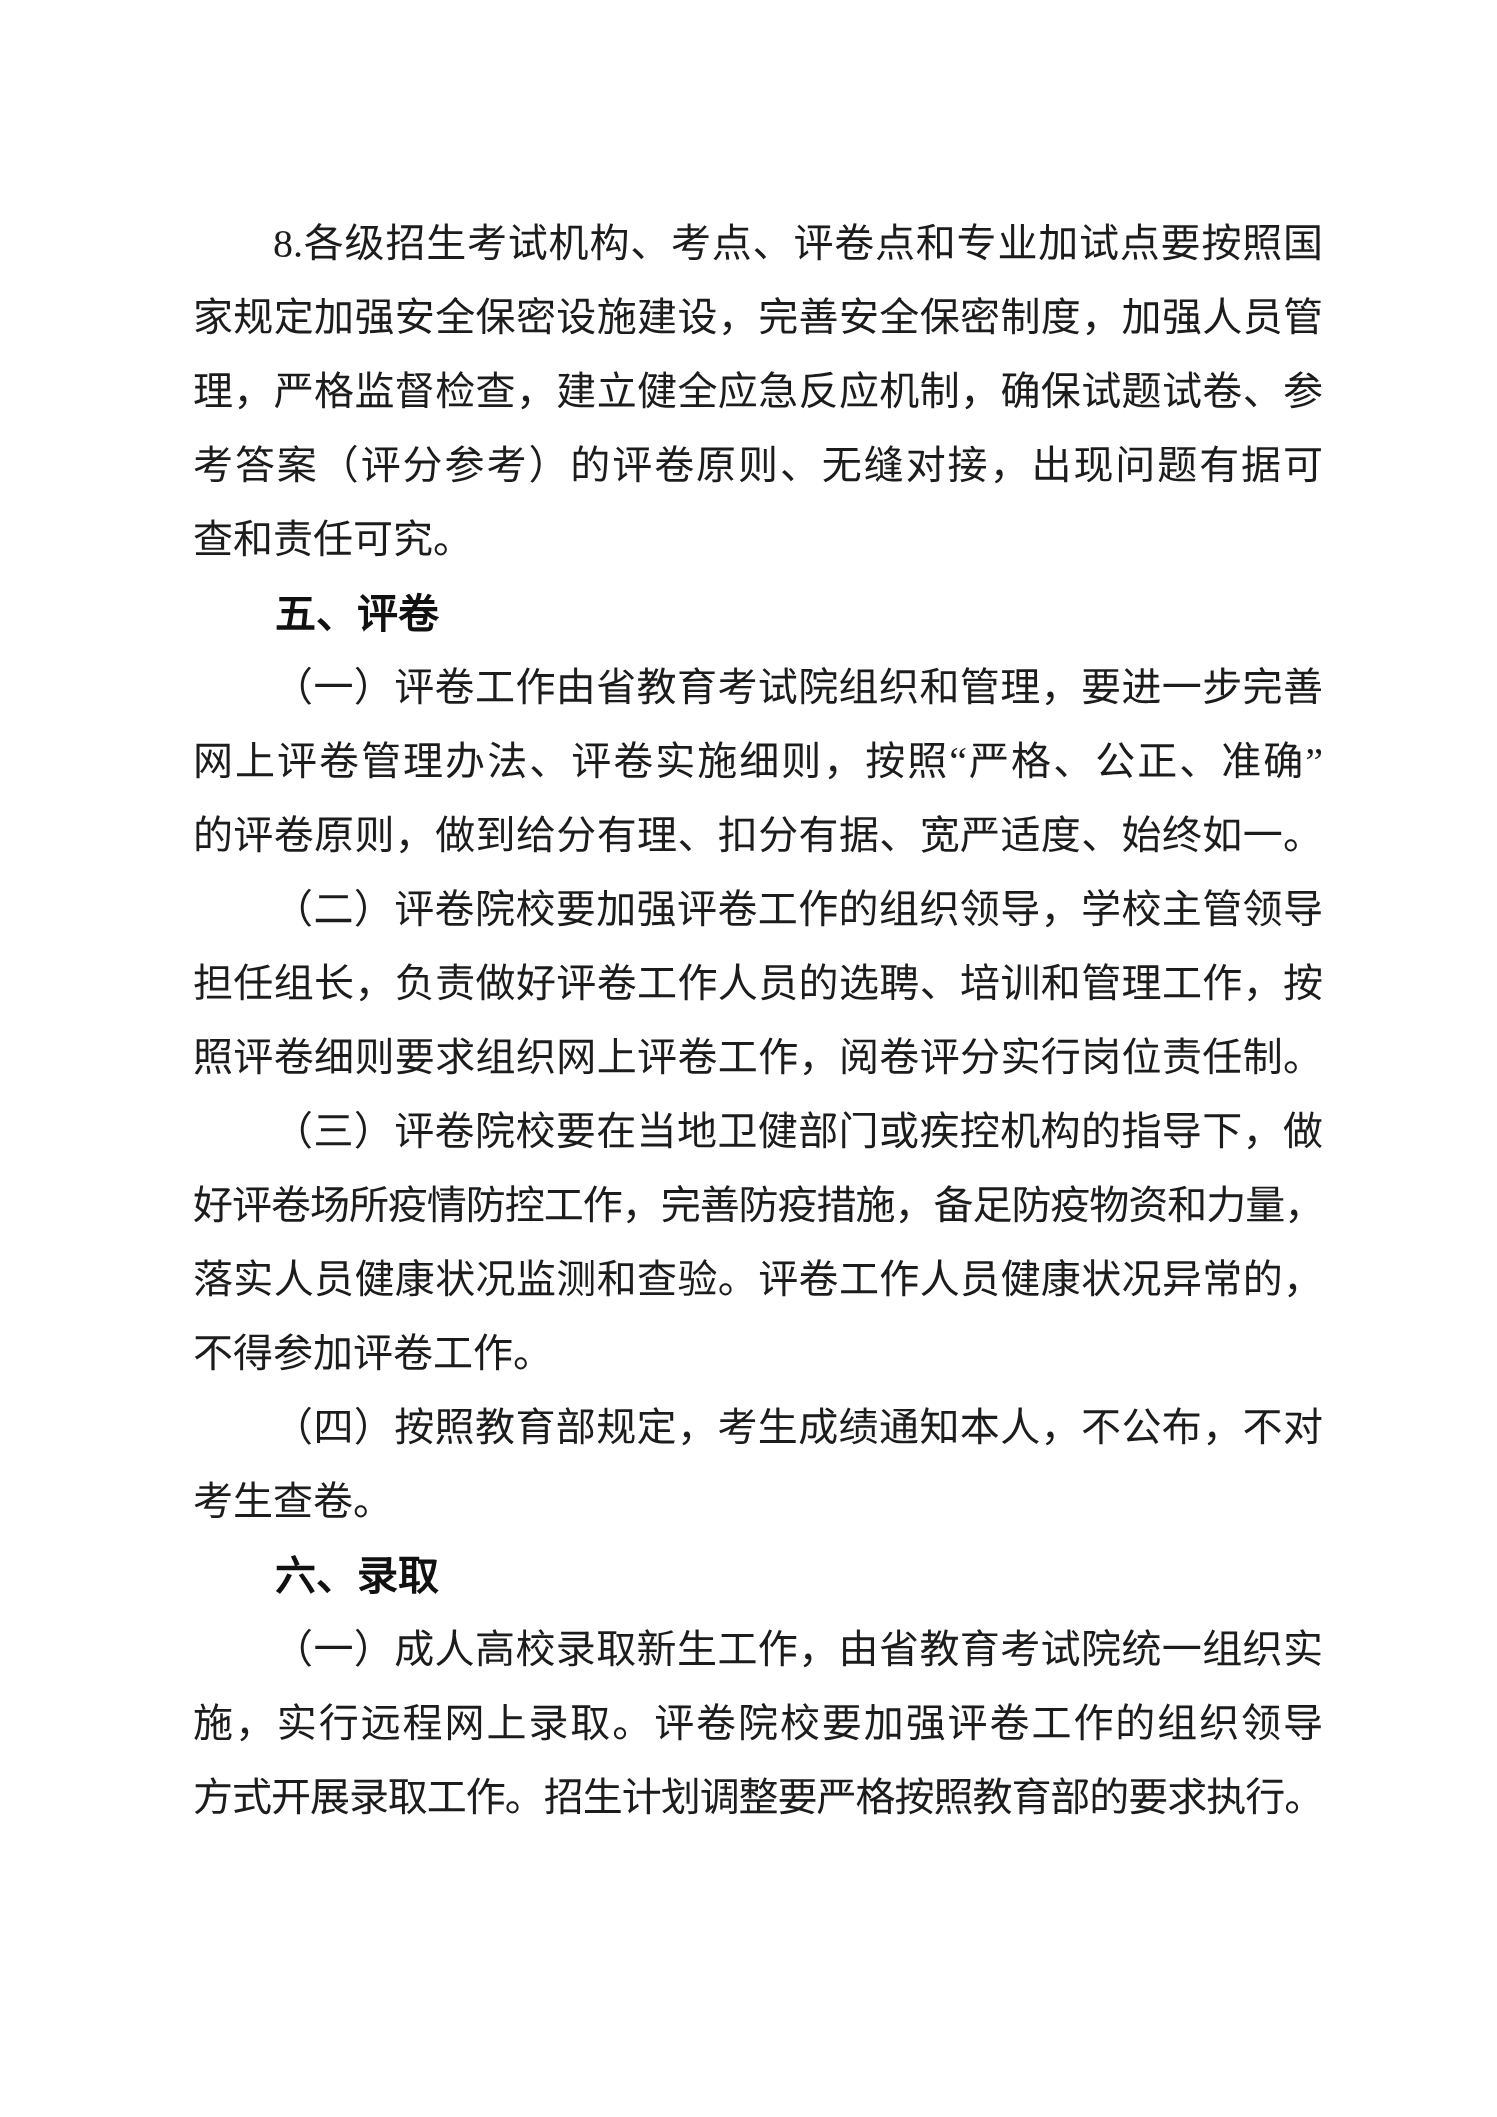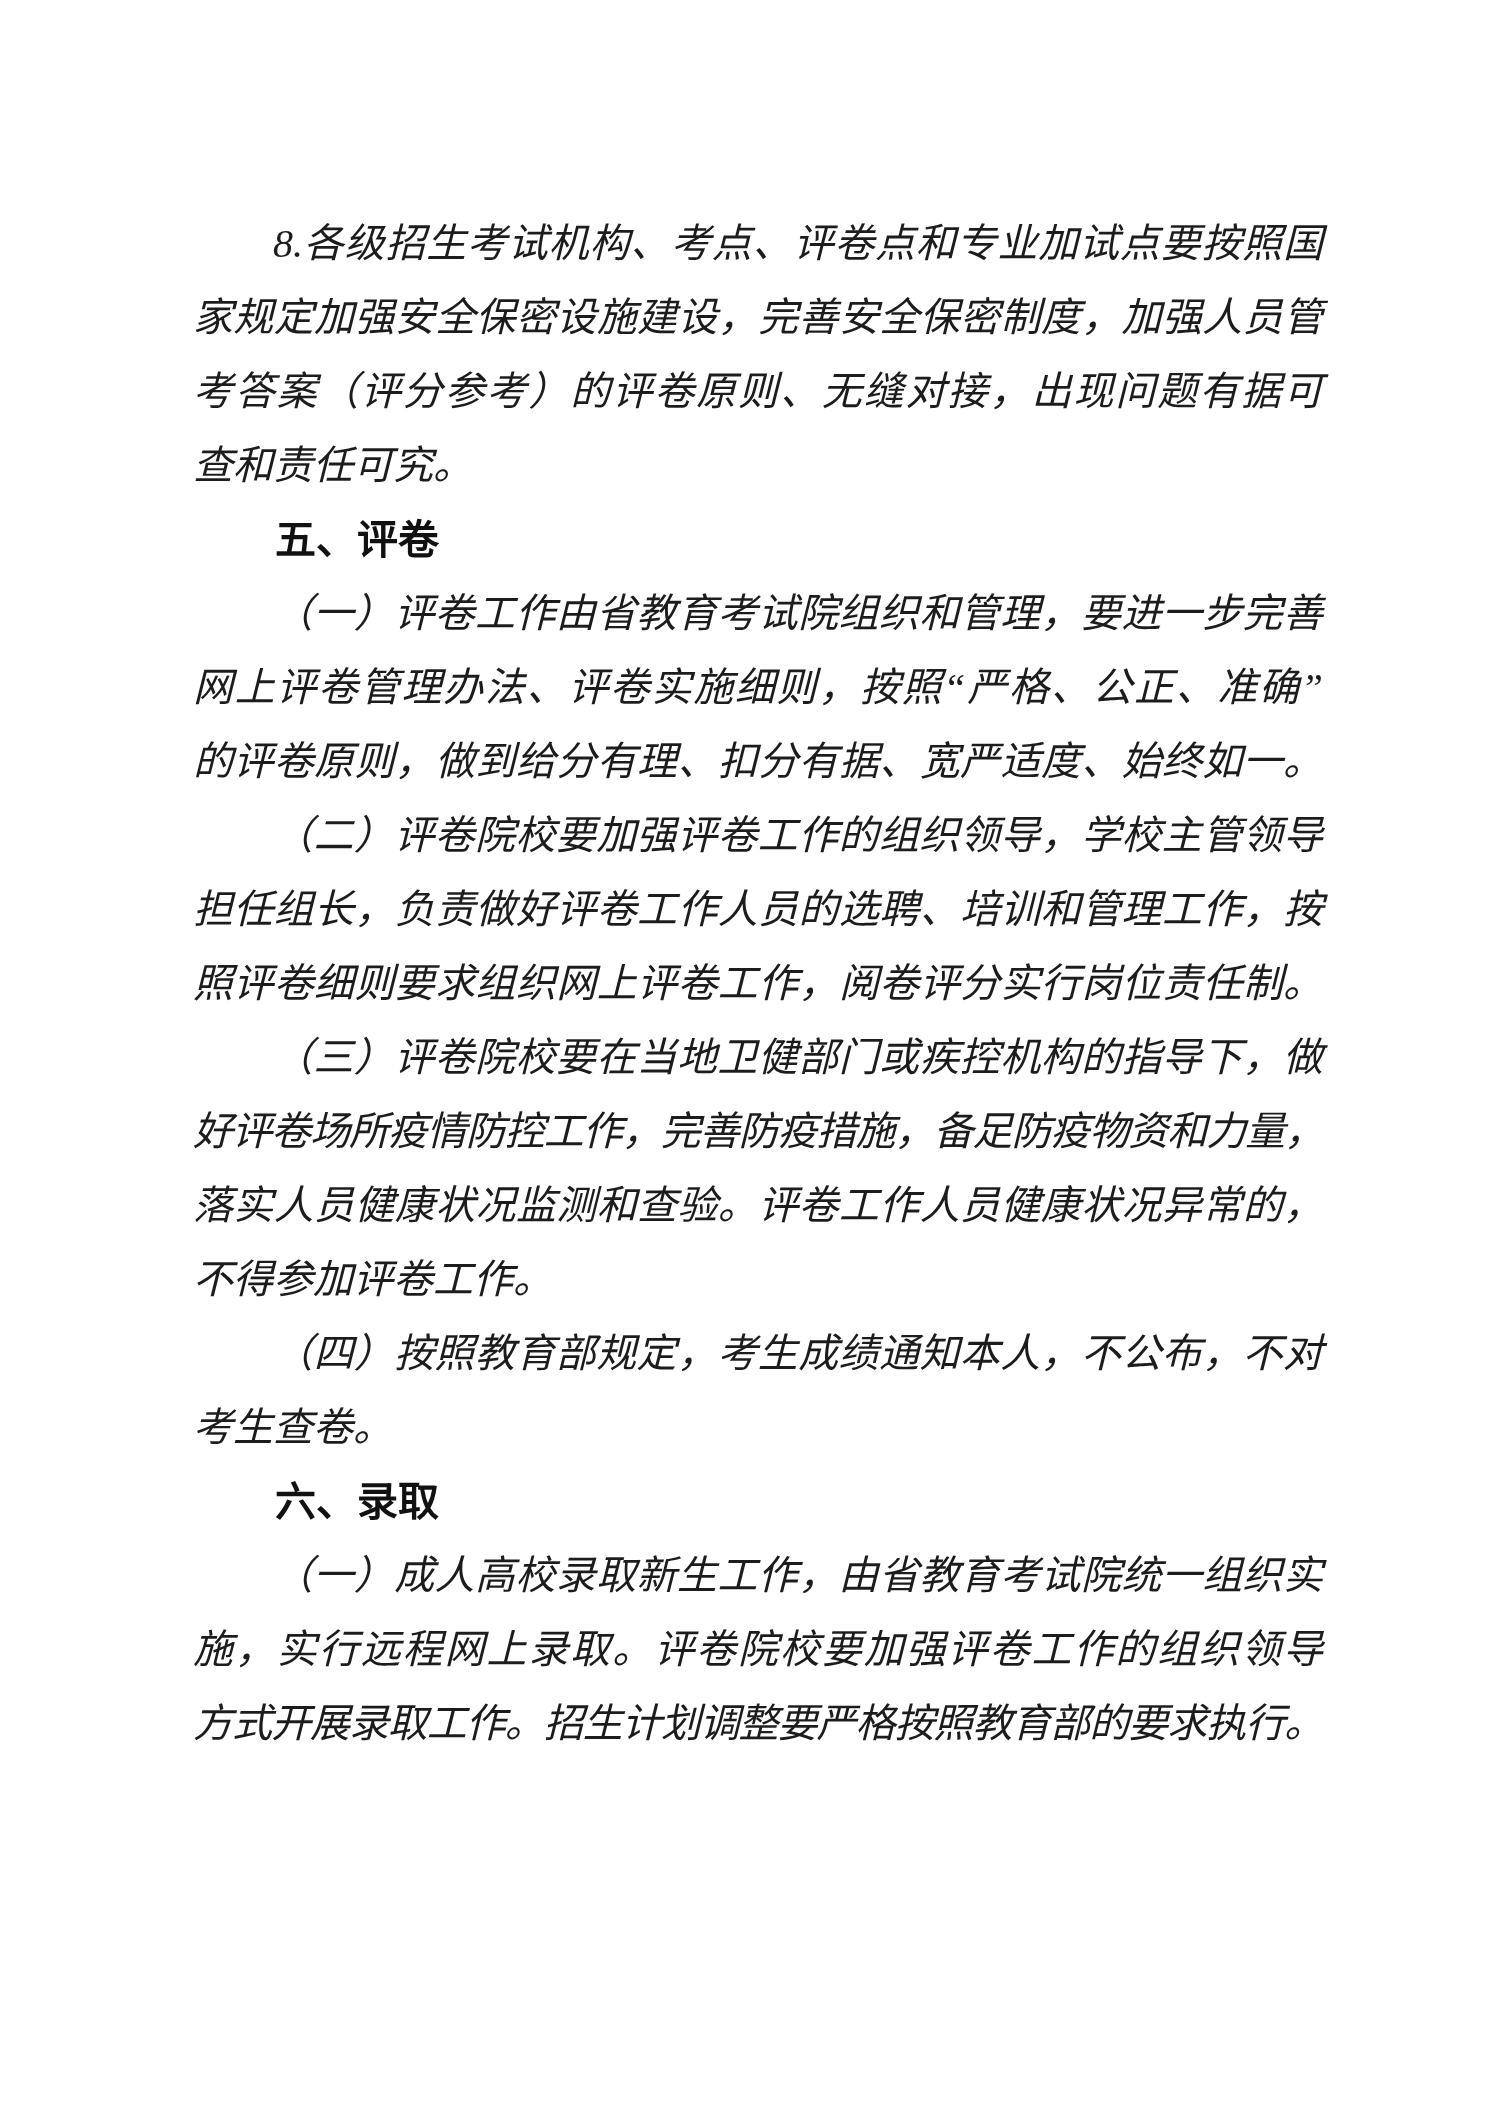--- a/index.html
+++ b/index.html
@@ -17,21 +17,21 @@
   .content {
     position: absolute;
     left: 193px;
     top: 207px;
     width: 1130px;
     color: #1c1c1c;
     font-family: "Liberation Serif", "DejaVu Serif", serif;
     font-size: 40px;
     line-height: 74px;
   }
-  .block { margin: 0; font-style: italic; }
+  .block { margin: 0; }
   .line {
     height: 74px;
     text-align: justify;
     text-align-last: justify;
     text-justify: inter-ideograph;
     white-space: normal;
   }
   .first { text-indent: 2em; }
   .last  { text-align-last: left; }
   .tight { letter-spacing: -1.2px; }
@@ -48,20 +48,21 @@
 </style>
 </head>
 <body>
 
 <div class="page">
   <div class="content">
 
     <div class="block">
       <div class="line first">8.各级招生考试机构、考点、评卷点和专业加试点要按照国</div>
       <div class="line">家规定加强安全保密设施建设，完善安全保密制度，加强人员管</div>
+      <div class="line">理，严格监督检查，建立健全应急反应机制，确保试题试卷、参</div>
       <div class="line">考答案（评分参考）的评卷原则、无缝对接，出现问题有据可</div>
       <div class="line last">查和责任可究。</div>
     </div>
 
     <div class="heading">五、评卷</div>
 
     <div class="block">
       <div class="line first">（一）评卷工作由省教育考试院组织和管理，要进一步完善</div>
       <div class="line">网上评卷管理办法、评卷实施细则，按照“严格、公正、准确”</div>
       <div class="line">的评卷原则，做到给分有理、扣分有据、宽严适度、始终如一。</div>

